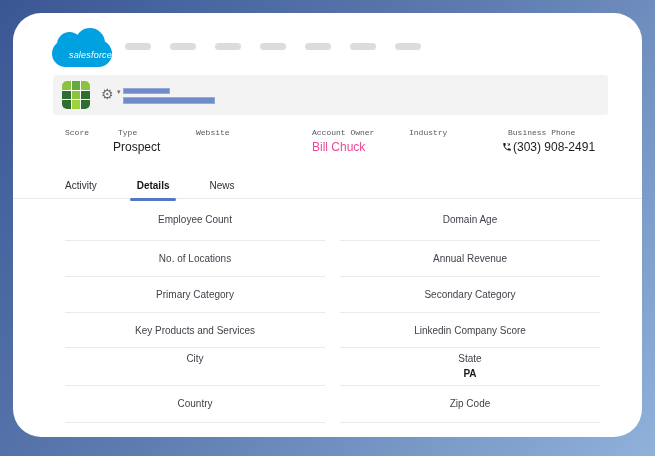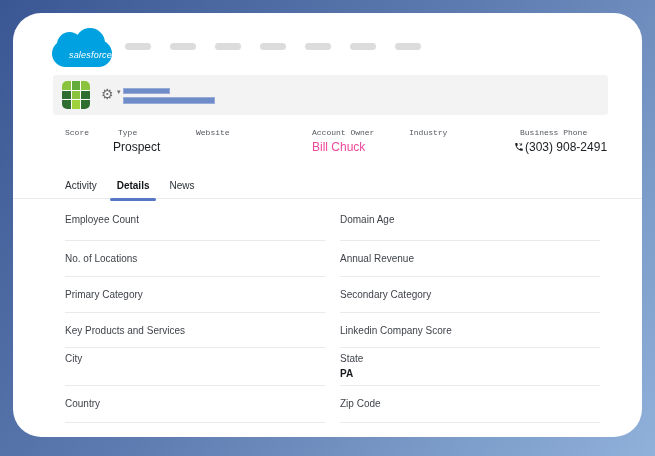--- a/index.html
+++ b/index.html
@@ -45,32 +45,32 @@
   .fields-row { position:absolute; left:0; top:115px; width:100%; height:42px; }
   .fgroup { position:absolute; top:0; }
   .flabel { font-size:8px; color:#54585f; line-height:10px; white-space:nowrap;font-family:Liberation Mono, monospace; }
   .fvalue { font-size:12px; color:#1a1d21; line-height:15px; margin-top:2px; white-space:nowrap; }
   .fvalue.link { color:#ec4899; cursor:pointer; }
   .fvalue .phone-ic { vertical-align:-1px; margin-right:1px; }
   .ml5 { margin-left:5px; } .ml6 { margin-left:6px; }
 
   
   .tabs { position:absolute; left:0; top:160px; width:100%; height:26px;
-          display:flex; align-items:flex-end; gap:20px; padding:0 0 6px 52px;
+          display:flex; align-items:flex-end; gap:40px; padding:0 0 6px 52px;
           border-bottom:1px solid #e8eaed; }
   .tab { position:relative; font-size:10px; color:#2b3036; cursor:pointer; line-height:12px; }
   .tab.active { font-weight:bold; color:#121519; }
   .tab.active::after { content:""; position:absolute; left:-7px; right:-7px; bottom:-9px; height:3px;
                        background:#5577c5; border-radius:2px; }
 
   
   .details-grid { position:absolute; left:52px; top:187px;
                   display:grid; grid-template-columns:260px 260px; column-gap:15px;
                   grid-template-rows:41px 36px 36px 35px 38px 37px; }
-  .cell { border-bottom:1px solid #eaeaea; padding-top:12px; }
+  .cell { border-bottom:1px solid #eaeaea; padding-top:12px;text-align:center; }
   .cell.r1 { padding-top:14px; }
   .cell.r5 { padding-top:5px; }
   .dlabel { font-size:10px; color:#3f434a; line-height:12px; }
   .dvalue { font-size:10px; color:#17191d; line-height:12px; margin-top:3px;font-weight:bold; }
   .dvalue:empty { display:none; }
 </style>
 </head>
 <body>
 
 <div class="card">
@@ -123,21 +123,21 @@
       <div class="fvalue"></div>
     </div>
     <div class="fgroup" style="left:299px">
       <div class="flabel">Account Owner</div>
       <div class="fvalue link">Bill Chuck</div>
     </div>
     <div class="fgroup" style="left:396px">
       <div class="flabel">Industry</div>
       <div class="fvalue"></div>
     </div>
-    <div class="fgroup" style="left:501px">
+    <div class="fgroup" style="left:489px">
       <div class="flabel ml6">Business Phone</div>
       <div class="fvalue"><span class="phone-ic"><svg width="10" height="10" viewBox="0 0 24 24">
               <path fill="#1a1d21" d="M6.62 10.79a15.05 15.05 0 0 0 6.59 6.59l2.2-2.2a1 1 0 0 1 1.01-.24c1.12.37 2.33.57 3.58.57a1 1 0 0 1 1 1V20a1 1 0 0 1-1 1C10.85 21 3 13.15 3 3.5a1 1 0 0 1 1-1h3.5a1 1 0 0 1 1 1c0 1.25.2 2.45.57 3.57a1 1 0 0 1-.25 1.02l-2.2 2.2z"></path>
               <path fill="none" stroke="#1a1d21" stroke-width="2" d="M13.5 2.8l4.2 4.2M18.2 3.2v4.3h-4.3"></path>
             </svg></span><span>(303) 908-2491</span></div>
     </div>
   </div>
 
   <div class="tabs">
     <div class="tab">Activity</div>

